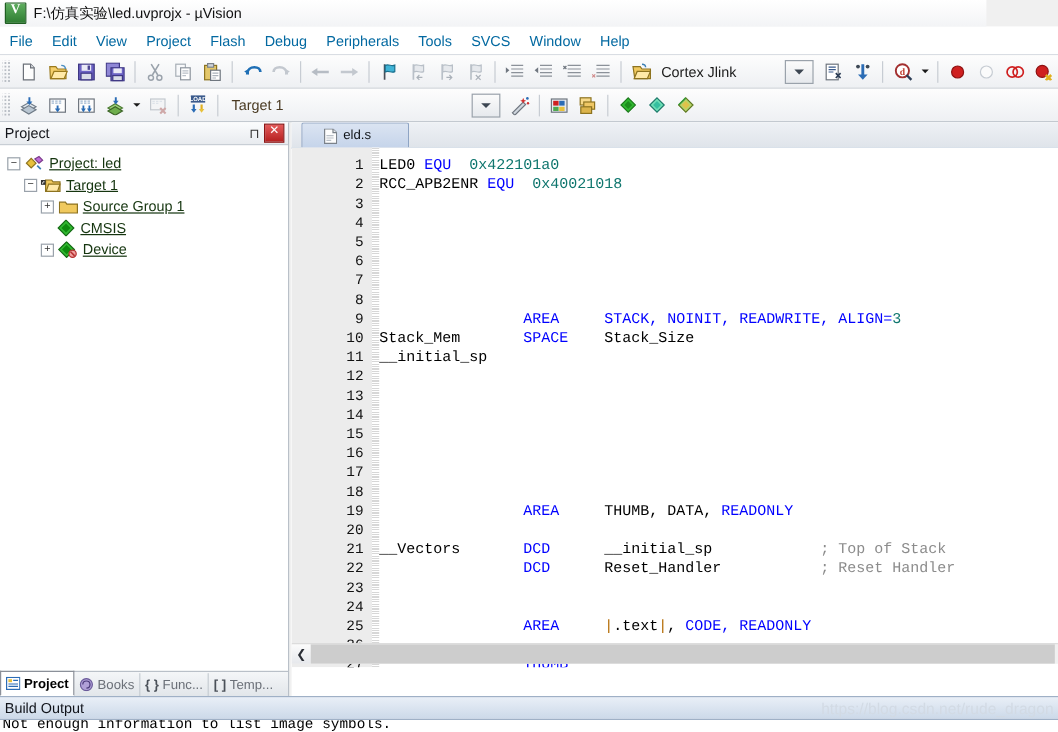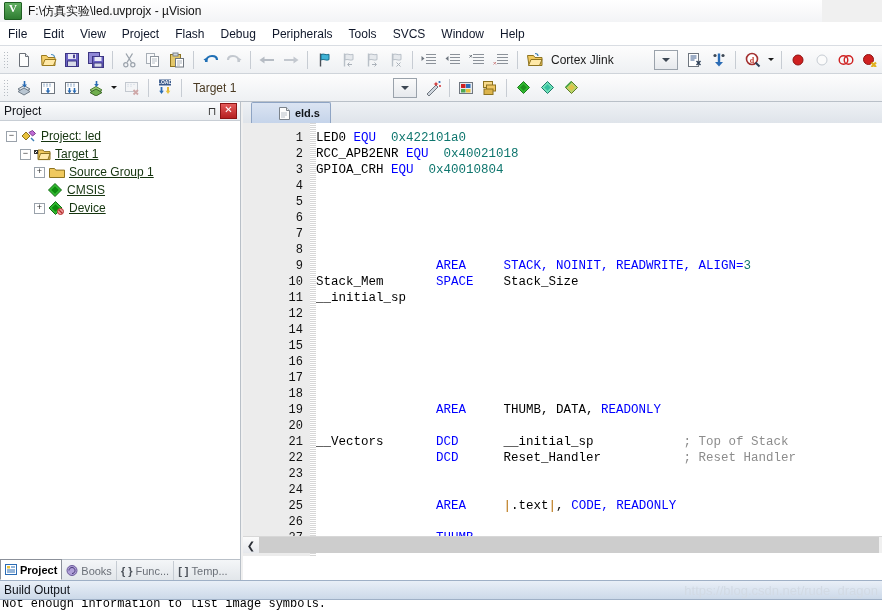--- a/index.html
+++ b/index.html
@@ -32,21 +32,21 @@
   }
   .title-text{font-size:12px;color:#111;white-space:nowrap;}
 
   
   .menubar{
     position:absolute;left:0;top:22px;width:882px;height:23px;
     background:#ffffff;display:flex;align-items:center;
     border-bottom:1px solid #d9dde3;
   }
   .menu-item{
-    padding:3px 8px;font-size:12px;color:#0f172a;white-space:nowrap;cursor:default;text-align:right;
+    padding:3px 8px;font-size:12px;color:#0369a1;white-space:nowrap;cursor:default;text-align:right;
   }
 
   
   .toolbar{
     position:absolute;left:0;width:882px;height:27px;
     background:linear-gradient(#fdfdfd,#eef0f3);
     display:flex;align-items:center;
     border-bottom:1px solid #cfd4da;
   }
   .tb1{top:46px;}
@@ -123,27 +123,26 @@
 
   
   .edit-pane{
     position:absolute;left:243px;top:0;width:639px;height:478px;background:#ffffff;
   }
   .edit-tabstrip{
     height:21px;background:linear-gradient(#eef1f5,#dfe4ea);
     border-bottom:1px solid #7f9bbd;display:flex;align-items:flex-end;padding-left:8px;
   }
   .etab{
-    height:20px;min-width:60px;display:flex;align-items:center;padding:0 10px 0 8px;
+    height:20px;min-width:60px;display:flex;align-items:center;padding:0 10px 0 18px;
     background:linear-gradient(#dbe4f2,#c5d4ea);
     border:1px solid #8ea4c4;border-bottom:none;
     border-top-left-radius:2px;border-top-right-radius:2px;
-    font-size:11px;font-weight:bold;color:#101418;cursor:default;
+    font-size:11px;font-weight:normal;color:#101418;cursor:default;
     position:relative;
-    justify-content:flex-end;
   }
   .etab .doc-ico{margin-right:5px;display:flex;align-items:center;}
 
   .code-area{
     position:absolute;left:0;top:21px;width:639px;height:433px;
     background:#ffffff;overflow:hidden;
   }
   .gutter{
     position:absolute;left:0;top:0;width:67px;height:433px;
     background:#ececec;
@@ -684,30 +683,31 @@
           <span>eld.s</span>
         </div>
       </div>
 
       <div class="code-area">
         <div class="gutter"></div>
         <div class="gutter-sep"></div>
         <div class="lines" id="code-lines">
             <div class="ln-row"><span class="ln-num">1</span><span class="ln-code"><span class="t">LED0 </span><span class="k">EQU</span><span class="t">  </span><span class="n">0x422101a0</span></span></div>
             <div class="ln-row"><span class="ln-num">2</span><span class="ln-code"><span class="t">RCC_APB2ENR </span><span class="k">EQU</span><span class="t">  </span><span class="n">0x40021018</span></span></div>
-            <div class="ln-row"><span class="ln-num">3</span><span class="ln-code"><span class="t">GPIOA_CRH </span><span class="k">EQU</span><span class="t">  </span><span class="n">0x40010804</span></span></div>
+            <div class="ln-row"><span class="ln-num">3</span></div>
             <div class="ln-row"><span class="ln-num">4</span><span class="ln-code"></span></div>
             <div class="ln-row"><span class="ln-num">5</span><span class="ln-code"></span></div>
             <div class="ln-row"><span class="ln-num">6</span><span class="ln-code"></span></div>
             <div class="ln-row"><span class="ln-num">7</span></div>
             <div class="ln-row"><span class="ln-num">8</span><span class="ln-code"></span></div>
             <div class="ln-row"><span class="ln-num">9</span><span class="ln-code"><span class="t">                </span><span class="k">AREA</span><span class="t">     </span><span class="k">STACK, NOINIT, READWRITE, ALIGN=</span><span class="n">3</span></span></div>
             <div class="ln-row"><span class="ln-num">10</span><span class="ln-code"><span class="t">Stack_Mem       </span><span class="k">SPACE</span><span class="t">    Stack_Size</span></span></div>
             <div class="ln-row"><span class="ln-num">11</span><span class="ln-code"><span class="t">__initial_sp</span></span></div>
             <div class="ln-row"><span class="ln-num">12</span><span class="ln-code"></span></div>
+            <div class="ln-row"><span class="ln-num">13</span><span class="ln-code"></span></div>
             <div class="ln-row"><span class="ln-num">14</span><span class="ln-code"></span></div>
             <div class="ln-row"><span class="ln-num">15</span><span class="ln-code"></span></div>
             <div class="ln-row"><span class="ln-num">16</span><span class="ln-code"></span></div>
             <div class="ln-row"><span class="ln-num">17</span><span class="ln-code"></span></div>
             <div class="ln-row"><span class="ln-num">18</span><span class="ln-code"></span></div>
             <div class="ln-row"><span class="ln-num">19</span><span class="ln-code"><span class="t">                </span><span class="k">AREA</span><span class="t">     THUMB, DATA, </span><span class="k">READONLY</span></span></div>
             <div class="ln-row"><span class="ln-num">20</span><span class="ln-code"></span></div>
             <div class="ln-row"><span class="ln-num">21</span><span class="ln-code"><span class="t">__Vectors       </span><span class="k">DCD</span><span class="t">      __initial_sp            </span><span class="c">; Top of Stack</span></span></div>
             <div class="ln-row"><span class="ln-num">22</span><span class="ln-code"><span class="t">                </span><span class="k">DCD</span><span class="t">      Reset_Handler           </span><span class="c">; Reset Handler</span></span></div>
             <div class="ln-row"><span class="ln-num">23</span><span class="ln-code"></span></div>

